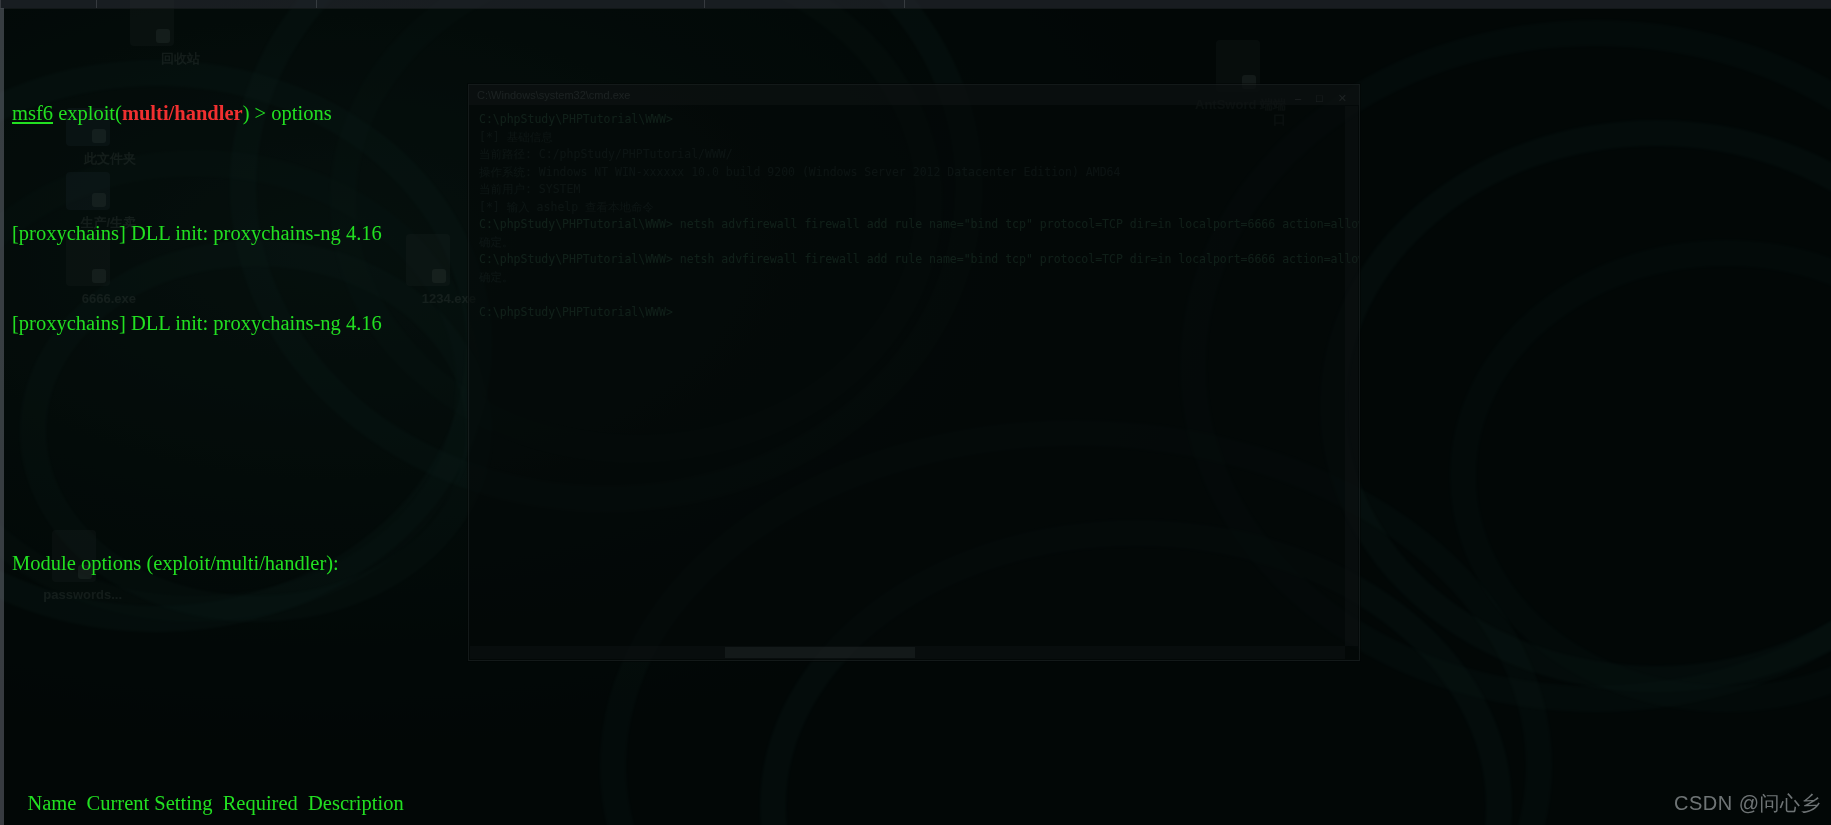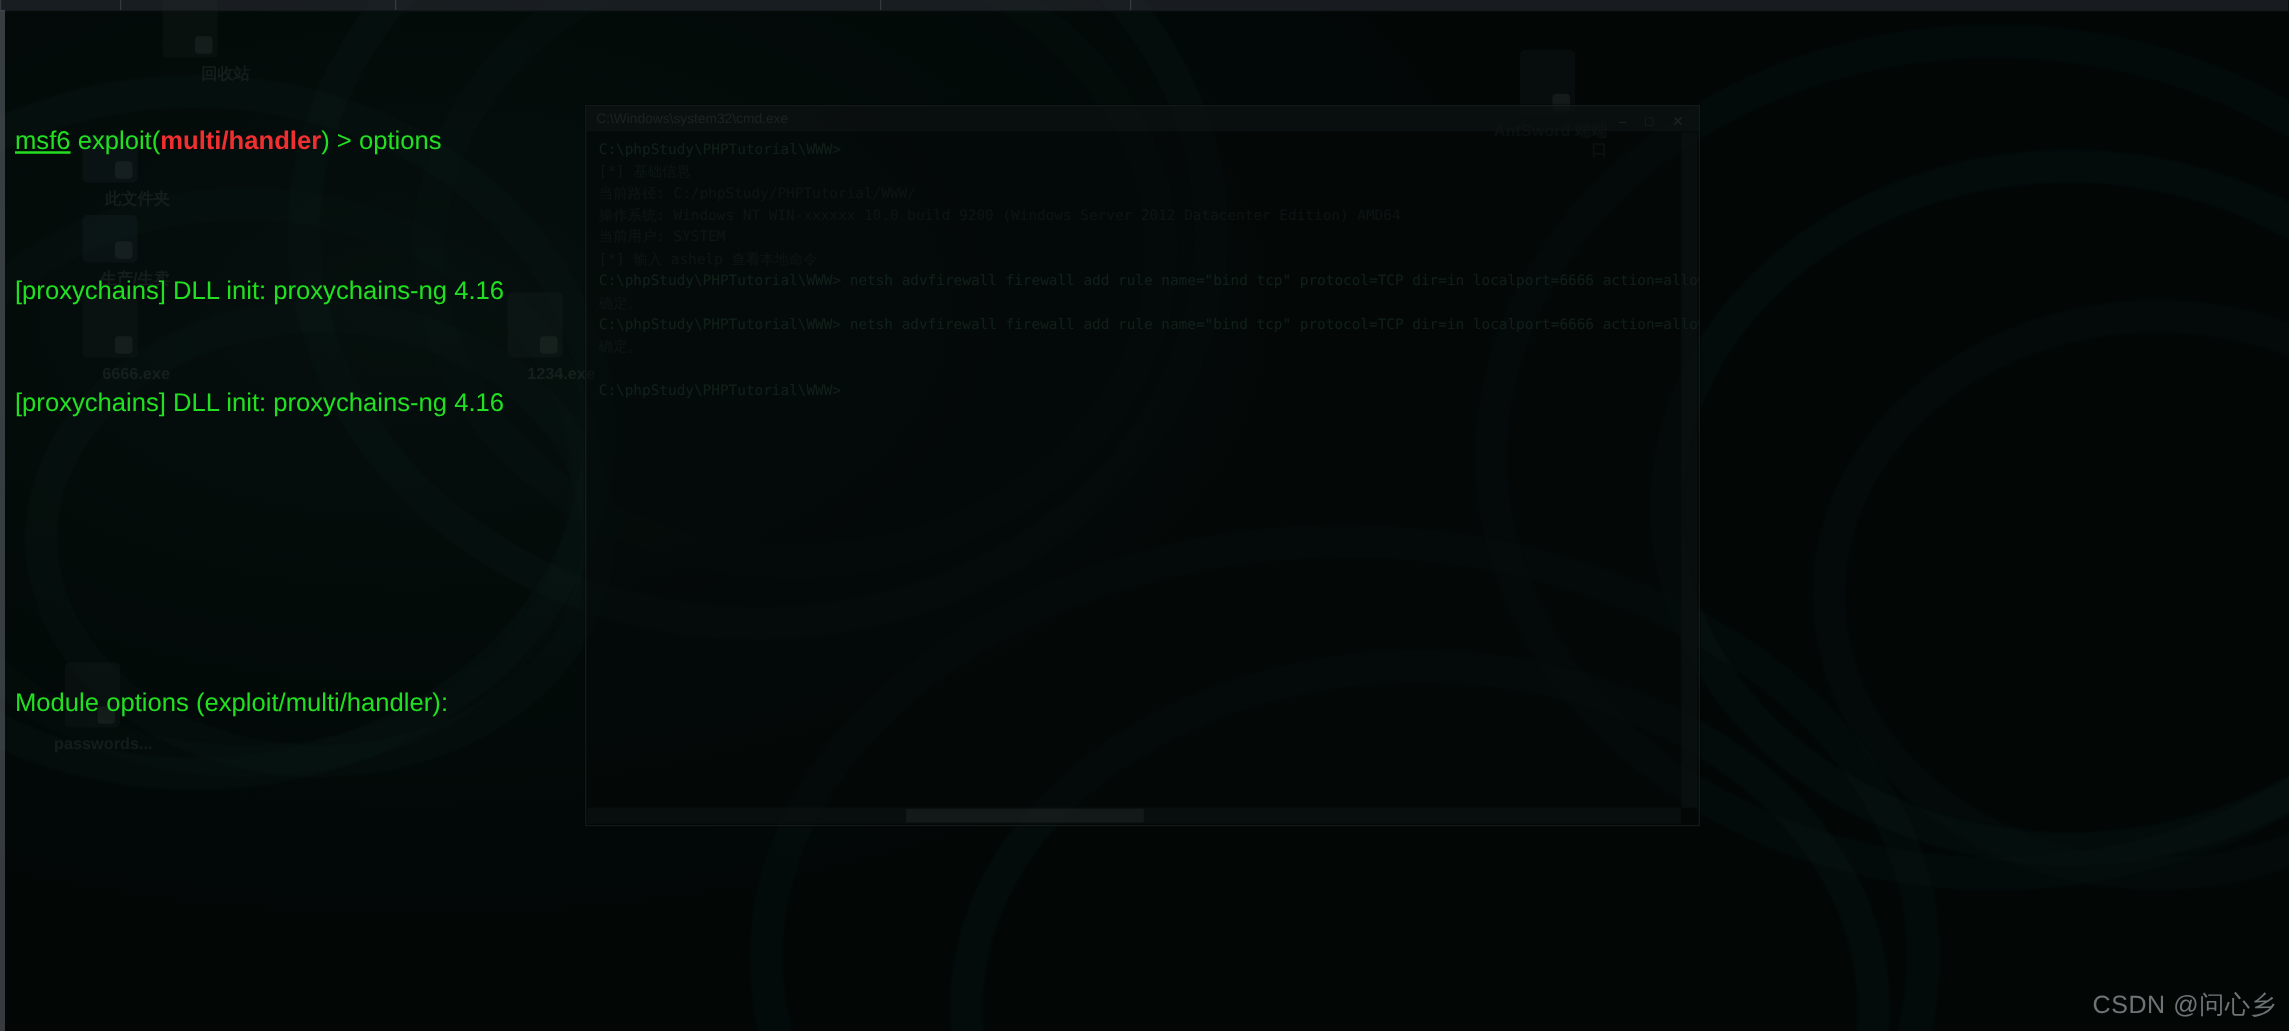--- a/index.html
+++ b/index.html
@@ -155,21 +155,21 @@
 
   
   #terminal {
     position: absolute;
     left: 0;
     top: 8px;
     right: 0;
     bottom: 0;
     padding: 0;
     color: #22e021;
-    font-family: Liberation Sans, sans-serif;
+    font-family: Liberation Serif, serif;
     font-size: 20.5px;
     line-height: 30px;
     white-space: pre;
     background: rgba(2, 6, 5, 0.62);
     border-left: 4px solid rgba(120, 125, 135, 0.45);
   }
   #terminal .line {
     height: 30px;
     padding-left: 8px;
   }
@@ -275,20 +275,21 @@
 
     <div class="line">[proxychains] DLL init: proxychains-ng 4.16</div>
     <div class="line">[proxychains] DLL init: proxychains-ng 4.16</div>
 
     <div class="blank"></div>
 
     <div class="line">Module options (exploit/multi/handler):</div>
 
     <div class="blank"></div>
 
+    <div class="line">   Name  Current Setting  Required  Description</div>
     
 
     
     
 
     
 
     
 
     

